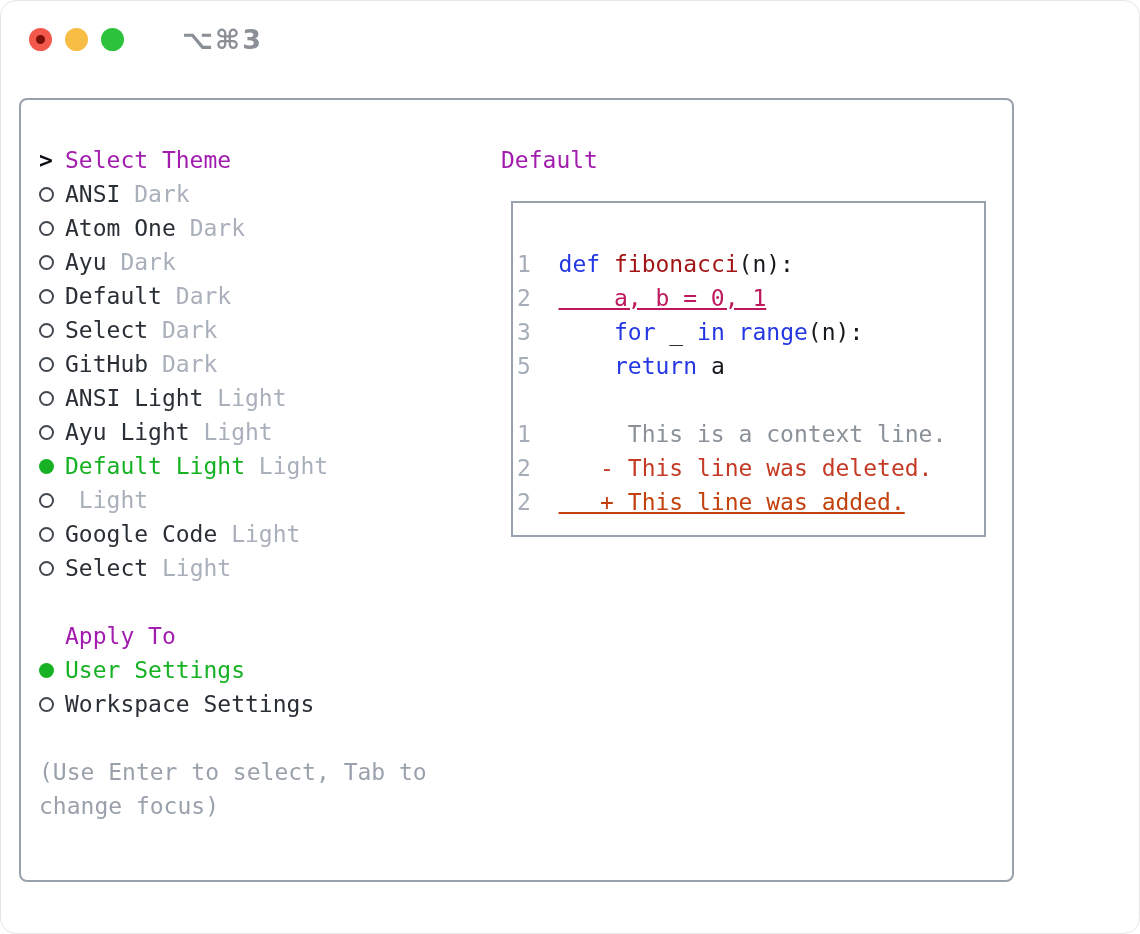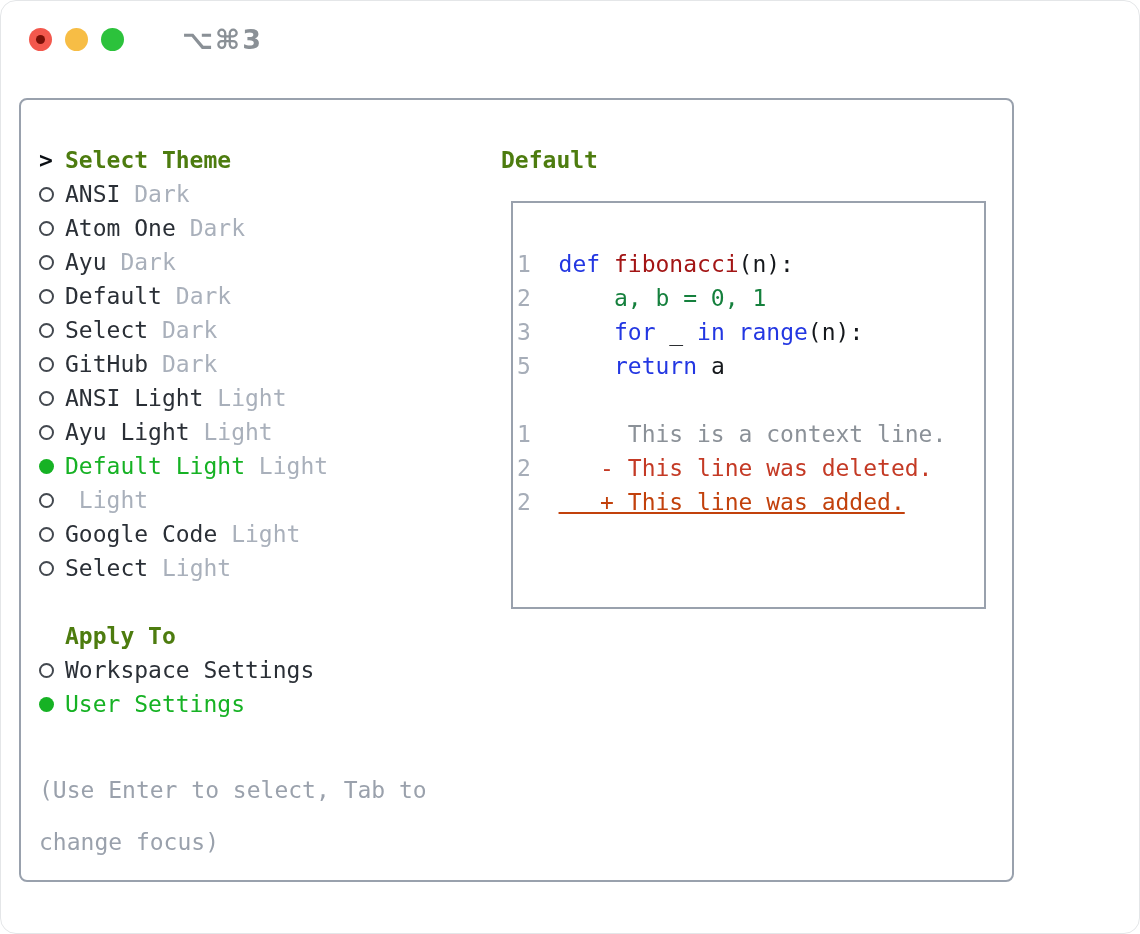--- a/index.html
+++ b/index.html
@@ -31,35 +31,35 @@
   
   .panel {
     position:absolute; left:18px; top:97px; width:995px; height:784px;
     border:2px solid #99a1ad; border-radius:8px; background:#ffffff;
     font-size:23px; line-height:34px; color:#15181c;
   }
   .left-col { position:absolute; left:18px; top:43px; width:440px; }
   .row { height:34px; display:flex; white-space:pre; align-items:center; }
   .marker { width:26px; display:inline-flex; align-items:center; flex:none; }
   .prompt { font-weight:bold; color:#0b0f14; }
-  .hdr { font-weight:bold; color:#4d7c0f; }
+  .hdr { font-weight:normal; color:#a21caf; }
   .radio {
     width:15px; height:15px; border-radius:50%;
     border:2.5px solid #43484f; background:transparent;
   }
   .radio.selected { border:none; background:#16b224; }
   .tname { color:#2a2f36; }
   .tname.sel { color:#16b224; }
   .variant { color:#a9b0bb; }
   .spacer { height:34px; }
-  .help-line { height:34px; color:#9aa1ac; white-space:pre;margin-top:18px; }
+  .help-line { height:34px; color:#9aa1ac; white-space:pre; }
   
   .preview-title { position:absolute; left:480px; top:43px; height:34px; line-height:34px; }
   .preview-box {
-    position:absolute; left:490px; top:101px; width:475px; height:408px;
+    position:absolute; left:490px; top:101px; width:475px; height:336px;
     border:2px solid #99a1ad; background:#ffffff; overflow:hidden;
   }
   #preview-code { padding:44px 0 0 4px; }
   .code-line { height:34px; line-height:34px; white-space:pre; }
   .ln { color:#a6adb8; }
 </style>
 </head>
 <body>
 
 <div class="window">
@@ -97,38 +97,38 @@
         </div>
 
       <div class="spacer"></div>
 
       <div class="row">
         <span class="marker"></span>
         <span class="hdr">Apply To</span>
       </div>
 
       <div id="apply-list">
+          <div class="row"><span class="marker"><span class="radio selected"></span></span><span class="tname sel">User Settings</span></div>
           <div class="row"><span class="marker"><span class="radio"></span></span><span class="tname">Workspace Settings</span></div>
-          <div class="row"><span class="marker"><span class="radio selected"></span></span><span class="tname sel">User Settings</span></div>
         </div>
 
       <div class="spacer"></div>
 
       <div>
         <div class="help-line">(Use Enter to select, Tab to</div>
         <div class="help-line">change focus)</div>
       </div>
     </div>
 
     <div class="preview-title hdr">Default</div>
 
     <div class="preview-box">
       <div id="preview-code">
           <div class="code-line"><span class="ln">1  </span><span style="color: rgb(35, 55, 226);">def</span><span style="color: rgb(21, 24, 28);"> </span><span style="color: rgb(163, 21, 21);">fibonacci</span><span style="color: rgb(21, 24, 28);">(n):</span></div>
-          <div class="code-line"><span class="ln">2  </span><span style="color: #15803d;">    a, b = 0, 1</span></div>
+          <div class="code-line"><span class="ln">2  </span><span style="color: #be185d; text-decoration: underline;">    a, b = 0, 1</span></div>
           <div class="code-line"><span class="ln">3  </span><span style="color: rgb(21, 24, 28);">    </span><span style="color: rgb(35, 55, 226);">for</span><span style="color: rgb(21, 24, 28);"> _ </span><span style="color: rgb(35, 55, 226);">in</span><span style="color: rgb(21, 24, 28);"> </span><span style="color: rgb(35, 55, 226);">range</span><span style="color: rgb(21, 24, 28);">(n):</span></div>
           <div class="code-line"><span class="ln">5  </span><span style="color: rgb(21, 24, 28);">    </span><span style="color: rgb(35, 55, 226);">return</span><span style="color: rgb(21, 24, 28);"> a</span></div>
           <div class="code-line"><span class="ln">   </span></div>
           <div class="code-line"><span class="ln">1  </span><span style="color: rgb(139, 145, 152);">     This is a context line.</span></div>
           <div class="code-line"><span class="ln">2  </span><span style="color: rgb(196, 58, 37); margin-top: 48px;">   - This line was deleted.</span></div>
           <div class="code-line"><span class="ln">2  </span><span style="color: #c2410c; text-decoration: underline;">   + This line was added.</span></div>
         </div>
     </div>
 
   </div>

